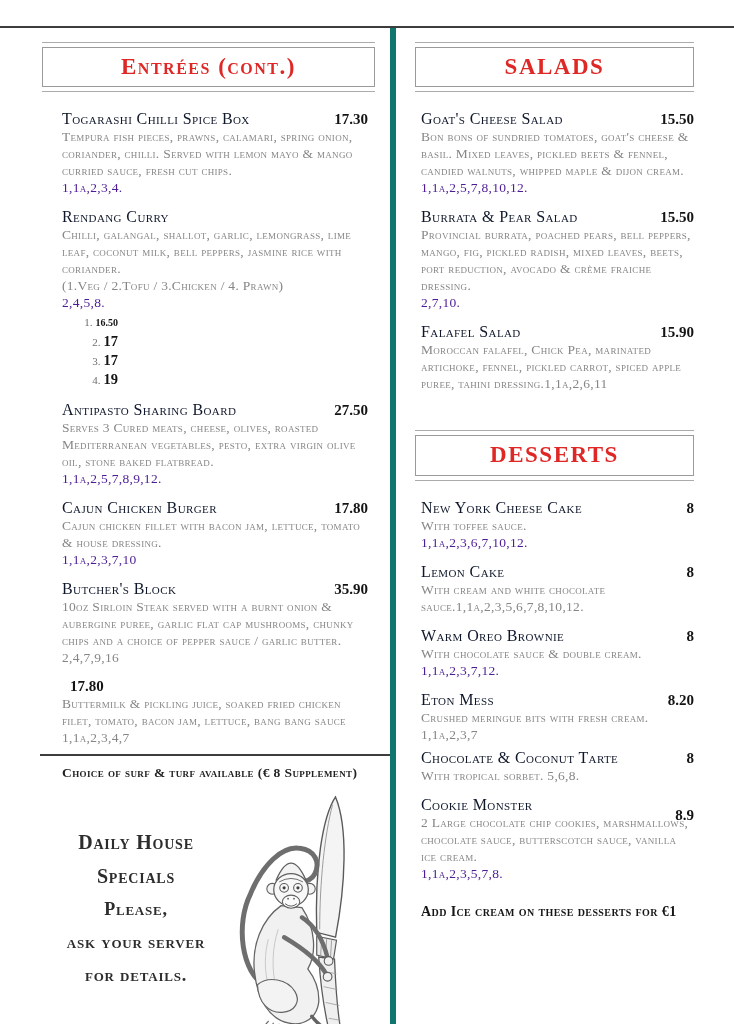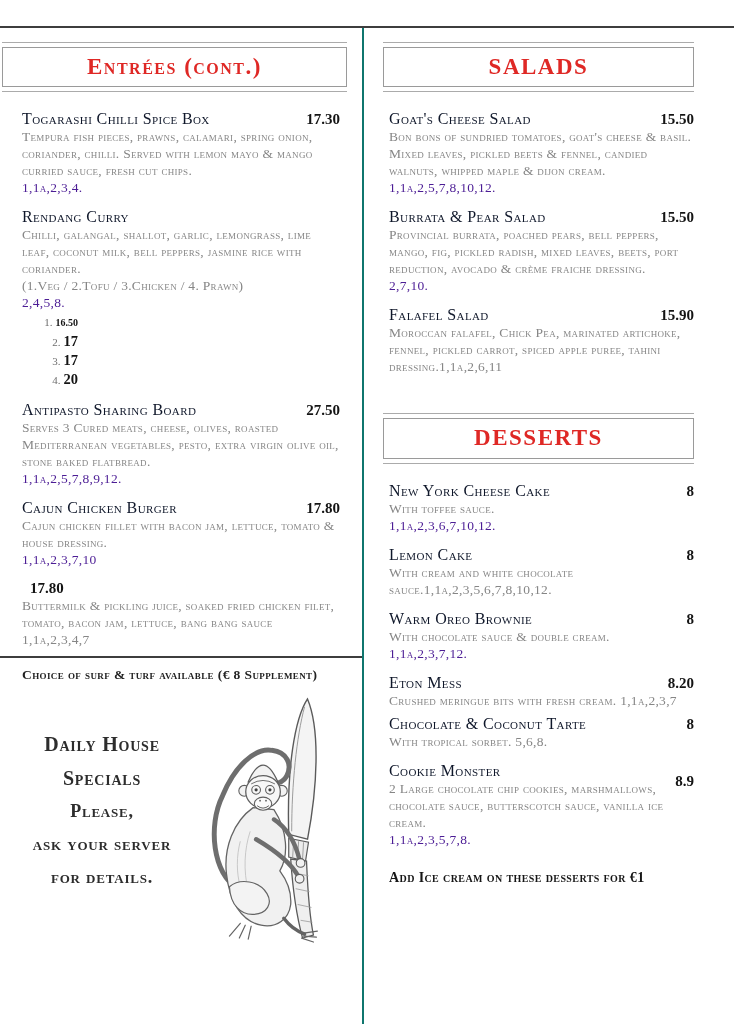--- a/index.html
+++ b/index.html
@@ -17,22 +17,23 @@
   }
   .top-rule{
     position:absolute; top:26px; left:0; right:0;
     border-top:2px solid #3d3d3d;
   }
   .columns{
     position:absolute; top:28px; left:0; right:0; bottom:0;
     display:flex;
   }
   .col-left{
-    width:364px; flex:none;
-    border-right:2px solid #0f766e;
+    width:396px; flex:none;
+    border-right:6px solid #0f766e;
+    padding-left:40px;
   }
   .col-right{ flex:1; }
 
   
   .header-wrap{ margin-top:14px; }
   .header-wrap.left-h{ margin-left:2px; margin-right:15px; }
   .header-wrap.right-h{ margin-left:19px; margin-right:40px; }
   .h-rule{ border-top:1px solid #ababab; }
   .header-box{
     border:1px solid #9a9a9a;
@@ -166,21 +167,21 @@
             <div class="stack-left">
               <div class="item-name">Rendang Curry</div>
               <div class="desc">Chilli, galangal, shallot, garlic, lemongrass, lime leaf, coconut milk, bell peppers, jasmine rice with coriander.</div>
               <div class="desc">(1.Veg / 2.Tofu / 3.Chicken / 4. Prawn)</div>
               <div class="allergens">2,4,5,8.</div>
             </div>
             <div class="price-rows">
               <div class="price-row"><span class="idx">1.</span><span class="p">16.50</span></div>
               <div class="price-row"><span class="idx">2.</span><span class="p">17</span></div>
               <div class="price-row"><span class="idx">3.</span><span class="p">17</span></div>
-              <div class="price-row"><span class="idx">4.</span><span class="p">20</span></div>
+              <div class="price-row"><span class="idx">4.</span><span class="p">19</span></div>
             </div>
           </div>
         </div>
 
         <div class="item">
           <div class="item-head">
             <span class="item-name">Antipasto Sharing Board</span>
             <span class="item-price">27.50</span>
           </div>
           <div class="desc">Serves 3 Cured meats, cheese, olives, roasted Mediterranean vegetables, pesto, extra virgin olive oil, stone baked flatbread.</div>
@@ -189,20 +190,27 @@
 
         <div class="item">
           <div class="item-head">
             <span class="item-name">Cajun Chicken Burger</span>
             <span class="item-price">17.80</span>
           </div>
           <div class="desc">Cajun chicken fillet with bacon jam, lettuce, tomato &amp; house dressing.</div>
           <div class="allergens">1,1a,2,3,7,10</div>
         </div>
 
+        <div class="item">
+          <div class="item-head">
+            <span class="item-name">Butcher's Block</span>
+            <span class="item-price">35.90</span>
+          </div>
+          <div class="desc">10oz Sirloin Steak served with a burnt onion &amp; aubergine puree, garlic flat cap mushrooms, chunky chips and a choice of pepper sauce / garlic butter. 2,4,7,9,16</div>
+        </div>
 
         <div class="item" style="margin-bottom:0">
           <div class="item-head">
             <span class="item-price">17.80</span>
           </div>
           <div class="desc">Buttermilk &amp; pickling juice, soaked fried chicken filet, tomato, bacon jam, lettuce, bang bang sauce 1,1a,2,3,4,7</div>
         </div>
 
       </div>
 

